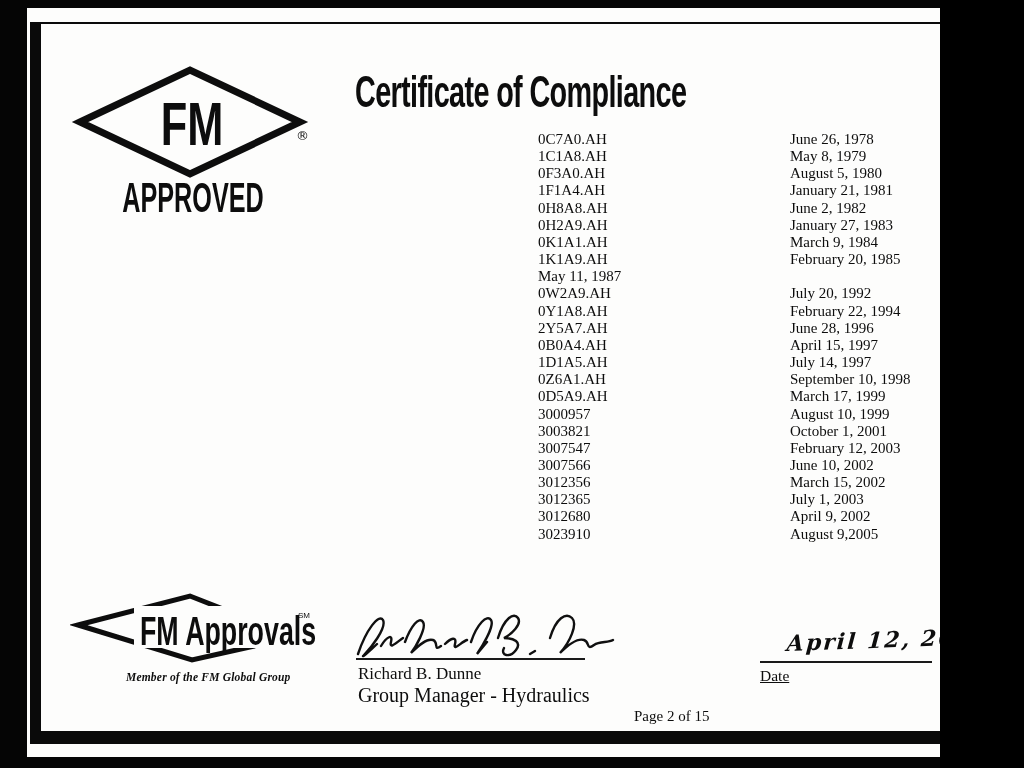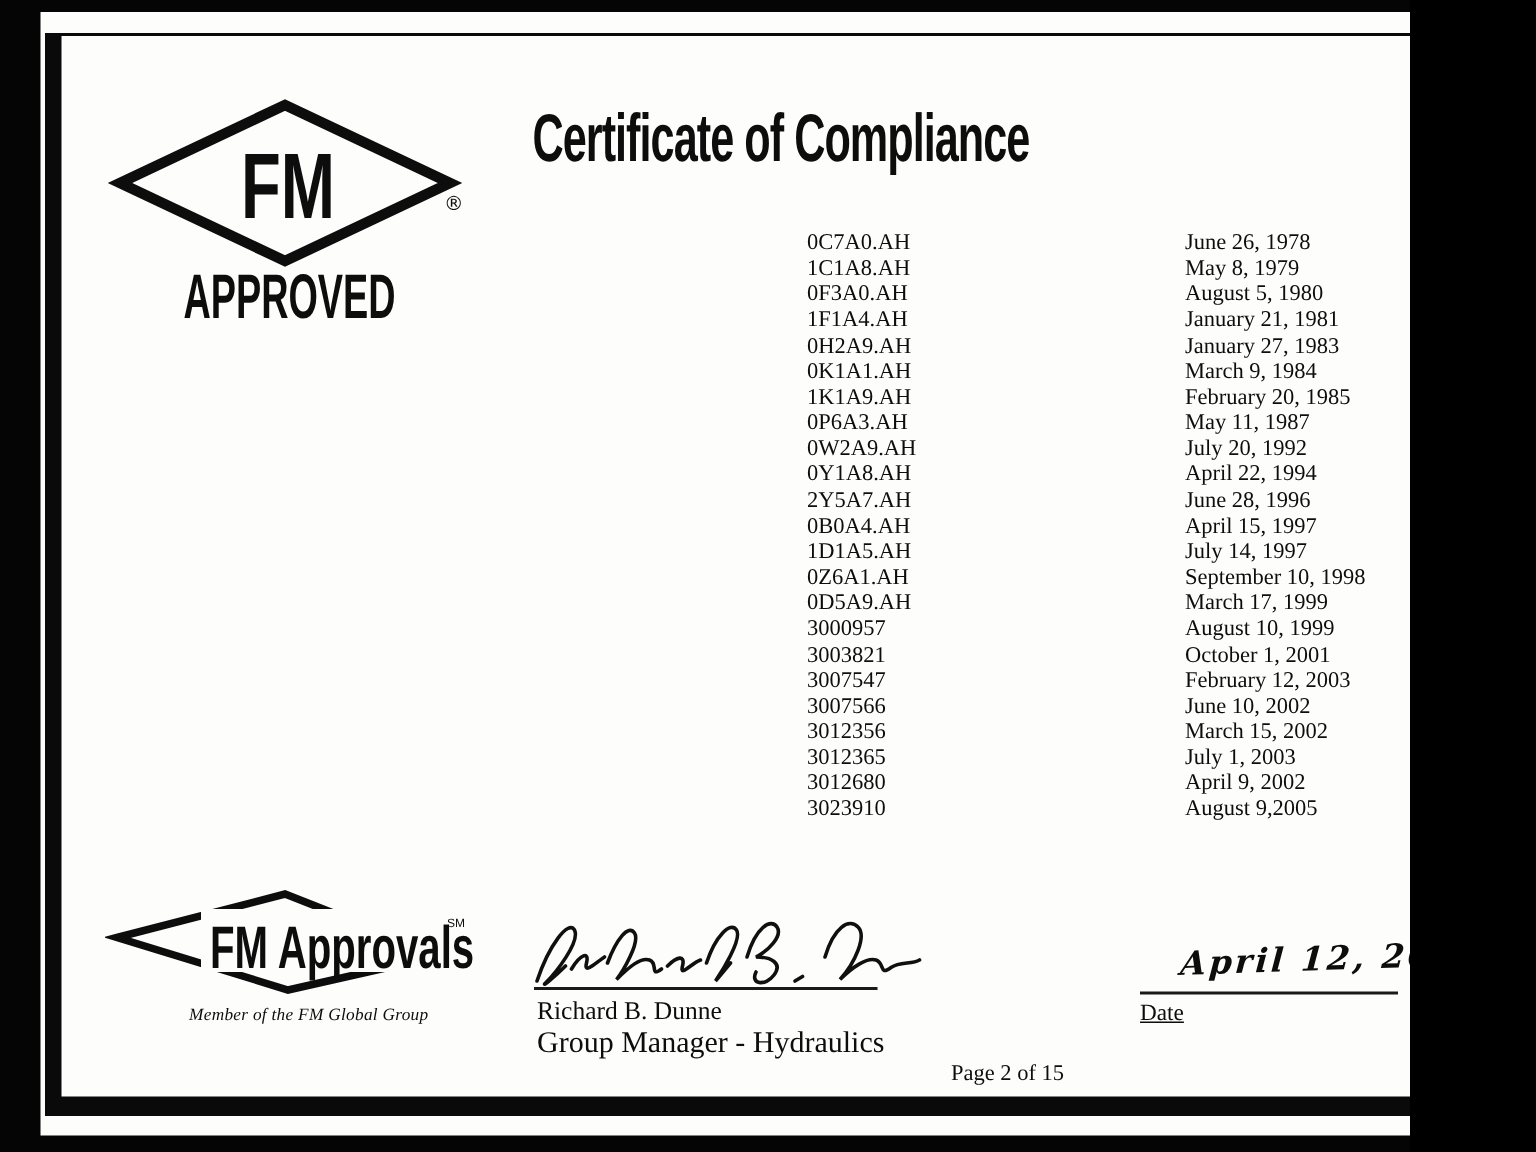--- a/index.html
+++ b/index.html
@@ -19,39 +19,39 @@
     border-right:13px solid #0a0a0a;
     border-bottom:13px solid #0a0a0a;
   }
   .abs { position:absolute; }
   .title {
     left:355px; top:66px;
     font-family:"Liberation Sans", sans-serif; font-weight:bold;
     font-size:45px; letter-spacing:-1px; white-space:nowrap;
     transform:scaleX(0.64); transform-origin:left top;
   }
-  .cert-list { left:538px; top:154px; font-size:15px; line-height:17.15px; }
+  .cert-list { left:538px; top:131px; font-size:15px; line-height:17.15px; }
   .cert-row { display:flex; white-space:nowrap; }
   .cert-id { width:252px; }
   .cert-date { }
   .sig-line { left:356px; top:658px; width:229px; height:2px; background:#1a1a1a; }
   .sig-name { left:358px; top:664px; font-size:17px; white-space:nowrap; }
   .sig-title { left:358px; top:684px; font-size:20px; white-space:nowrap; }
   .hand-date {
     left:786px; top:630px; font-size:22px; white-space:nowrap;
     font-family:"DejaVu Serif", serif; font-style:italic; font-weight:bold;
     letter-spacing:2px; transform:rotate(-2deg) skewX(-6deg);
     transform-origin:left bottom;
   }
   .date-line { left:760px; top:661px; width:172px; height:2px; background:#1a1a1a; }
   .date-label { left:760px; top:667px; font-size:15.5px;text-decoration:underline; }
   .page-num { left:622px; top:708px; font-size:15px; white-space:nowrap;margin-left:12px; }
   .tagline {
     left:126px; top:671px; font-size:11.5px; font-style:italic;
-    font-weight:normal; white-space:nowrap; letter-spacing:0.2px;
+    font-weight:bold; white-space:nowrap; letter-spacing:0.2px;
   }
   svg text { fill:#0d0d0d; }
 </style>
 </head>
 <body>
 
 <div class="canvas">
   <div class="page"></div>
   <div class="frame abs"></div>
 
@@ -75,42 +75,45 @@
     </div>
       <div class="cert-row">
       <span class="cert-id">0F3A0.AH</span>
       <span class="cert-date">August 5, 1980</span>
     </div>
       <div class="cert-row">
       <span class="cert-id">1F1A4.AH</span>
       <span class="cert-date">January 21, 1981</span>
     </div>
       <div class="cert-row">
+      <span class="cert-id">0H8A8.AH</span>
+      <span class="cert-date">June 2, 1982</span>
+    </div>
+      <div class="cert-row">
       <span class="cert-id">0H2A9.AH</span>
       <span class="cert-date">January 27, 1983</span>
     </div>
       <div class="cert-row">
       <span class="cert-id">0K1A1.AH</span>
       <span class="cert-date">March 9, 1984</span>
     </div>
       <div class="cert-row">
       <span class="cert-id">1K1A9.AH</span>
       <span class="cert-date">February 20, 1985</span>
     </div>
       <div class="cert-row">
-      <span class="cert-id">0P6A3.AH</span>
       <span class="cert-date">May 11, 1987</span>
     </div>
       <div class="cert-row">
       <span class="cert-id">0W2A9.AH</span>
       <span class="cert-date">July 20, 1992</span>
     </div>
       <div class="cert-row">
       <span class="cert-id">0Y1A8.AH</span>
-      <span class="cert-date">April 22, 1994</span>
+      <span class="cert-date">February 22, 1994</span>
     </div>
       <div class="cert-row">
       <span class="cert-id">2Y5A7.AH</span>
       <span class="cert-date">June 28, 1996</span>
     </div>
       <div class="cert-row">
       <span class="cert-id">0B0A4.AH</span>
       <span class="cert-date">April 15, 1997</span>
     </div>
       <div class="cert-row">

